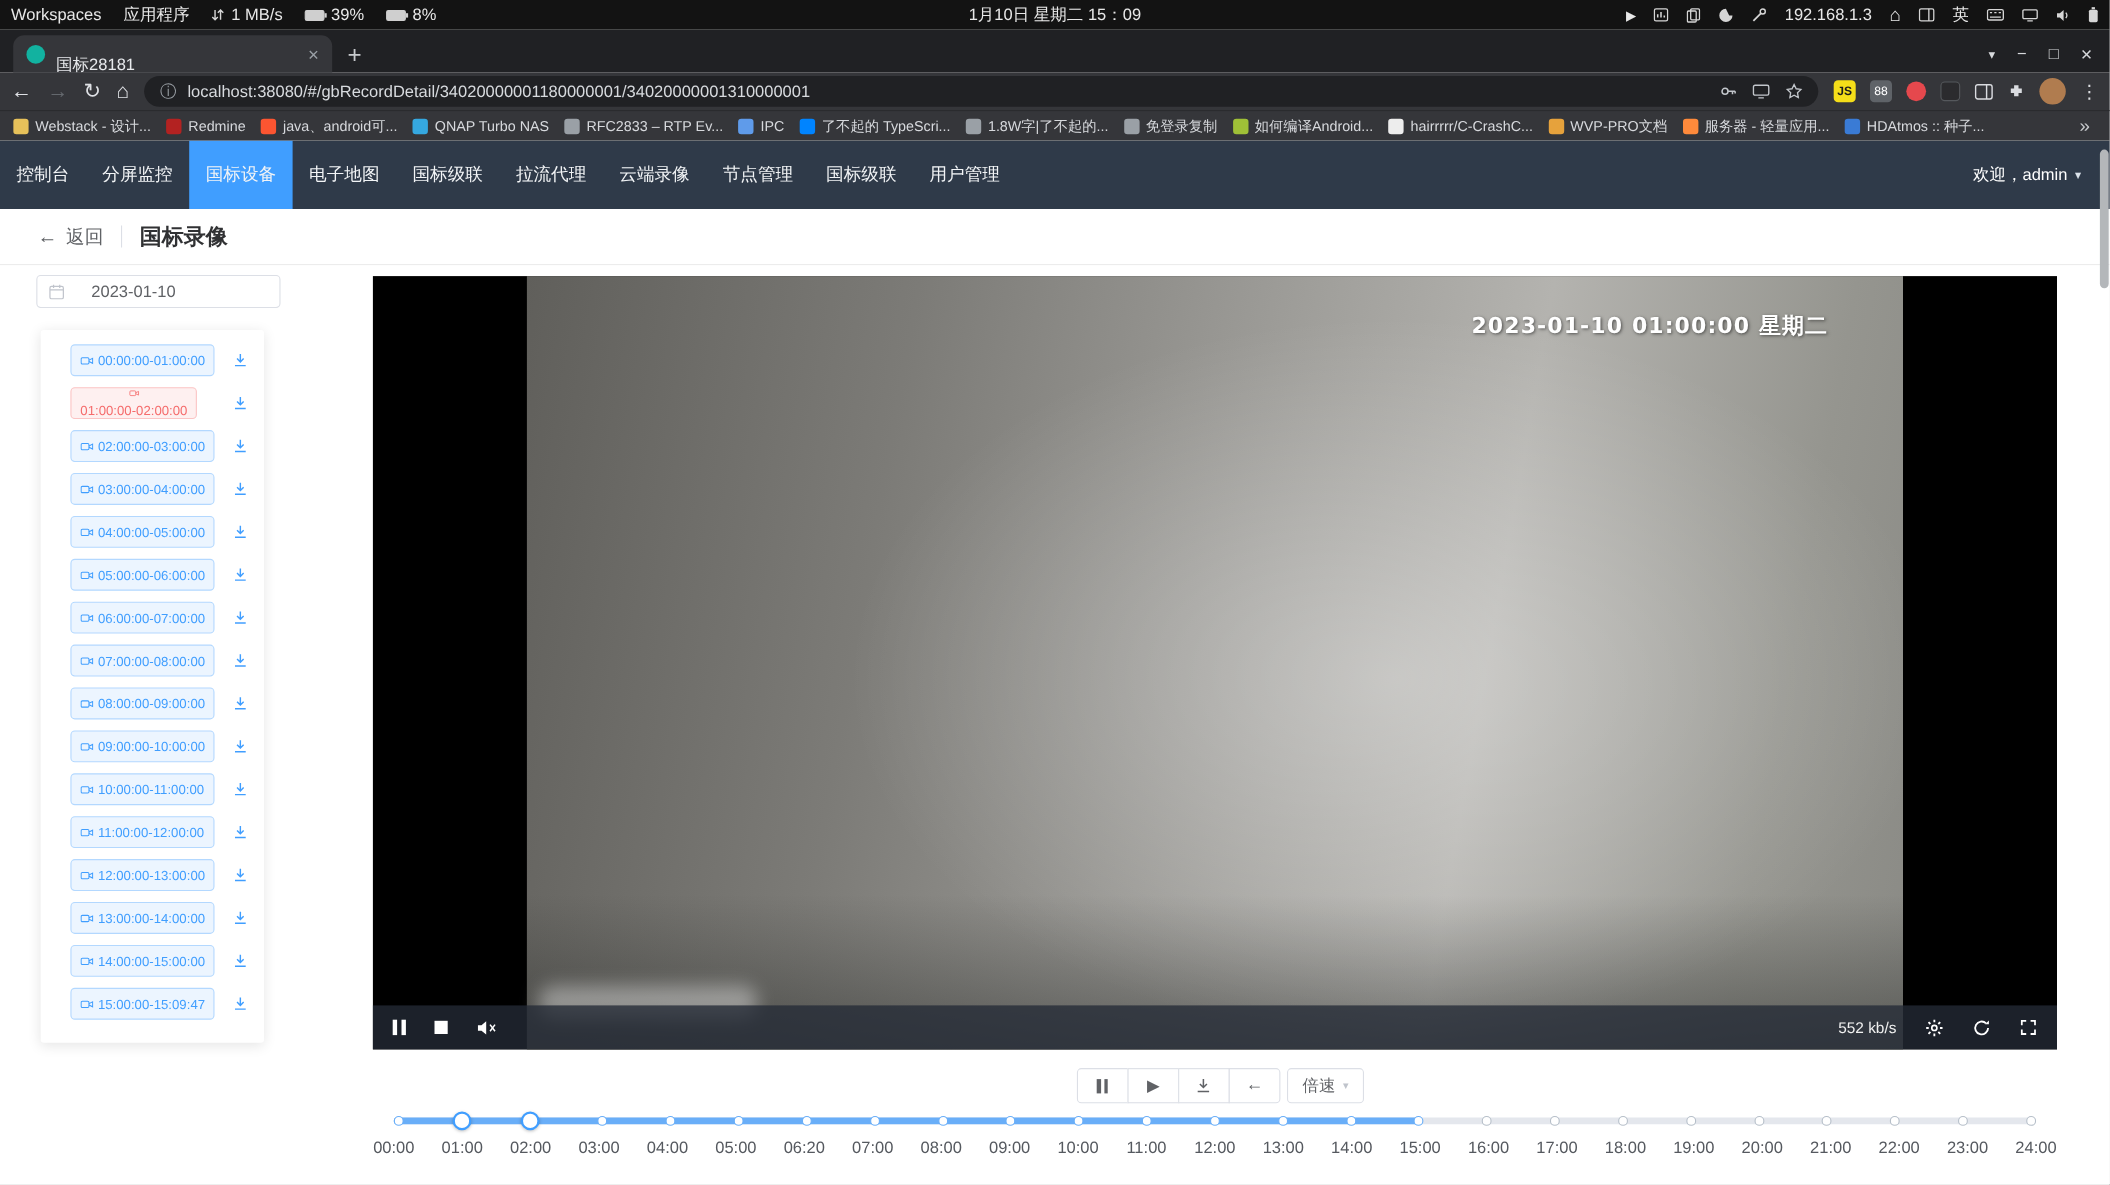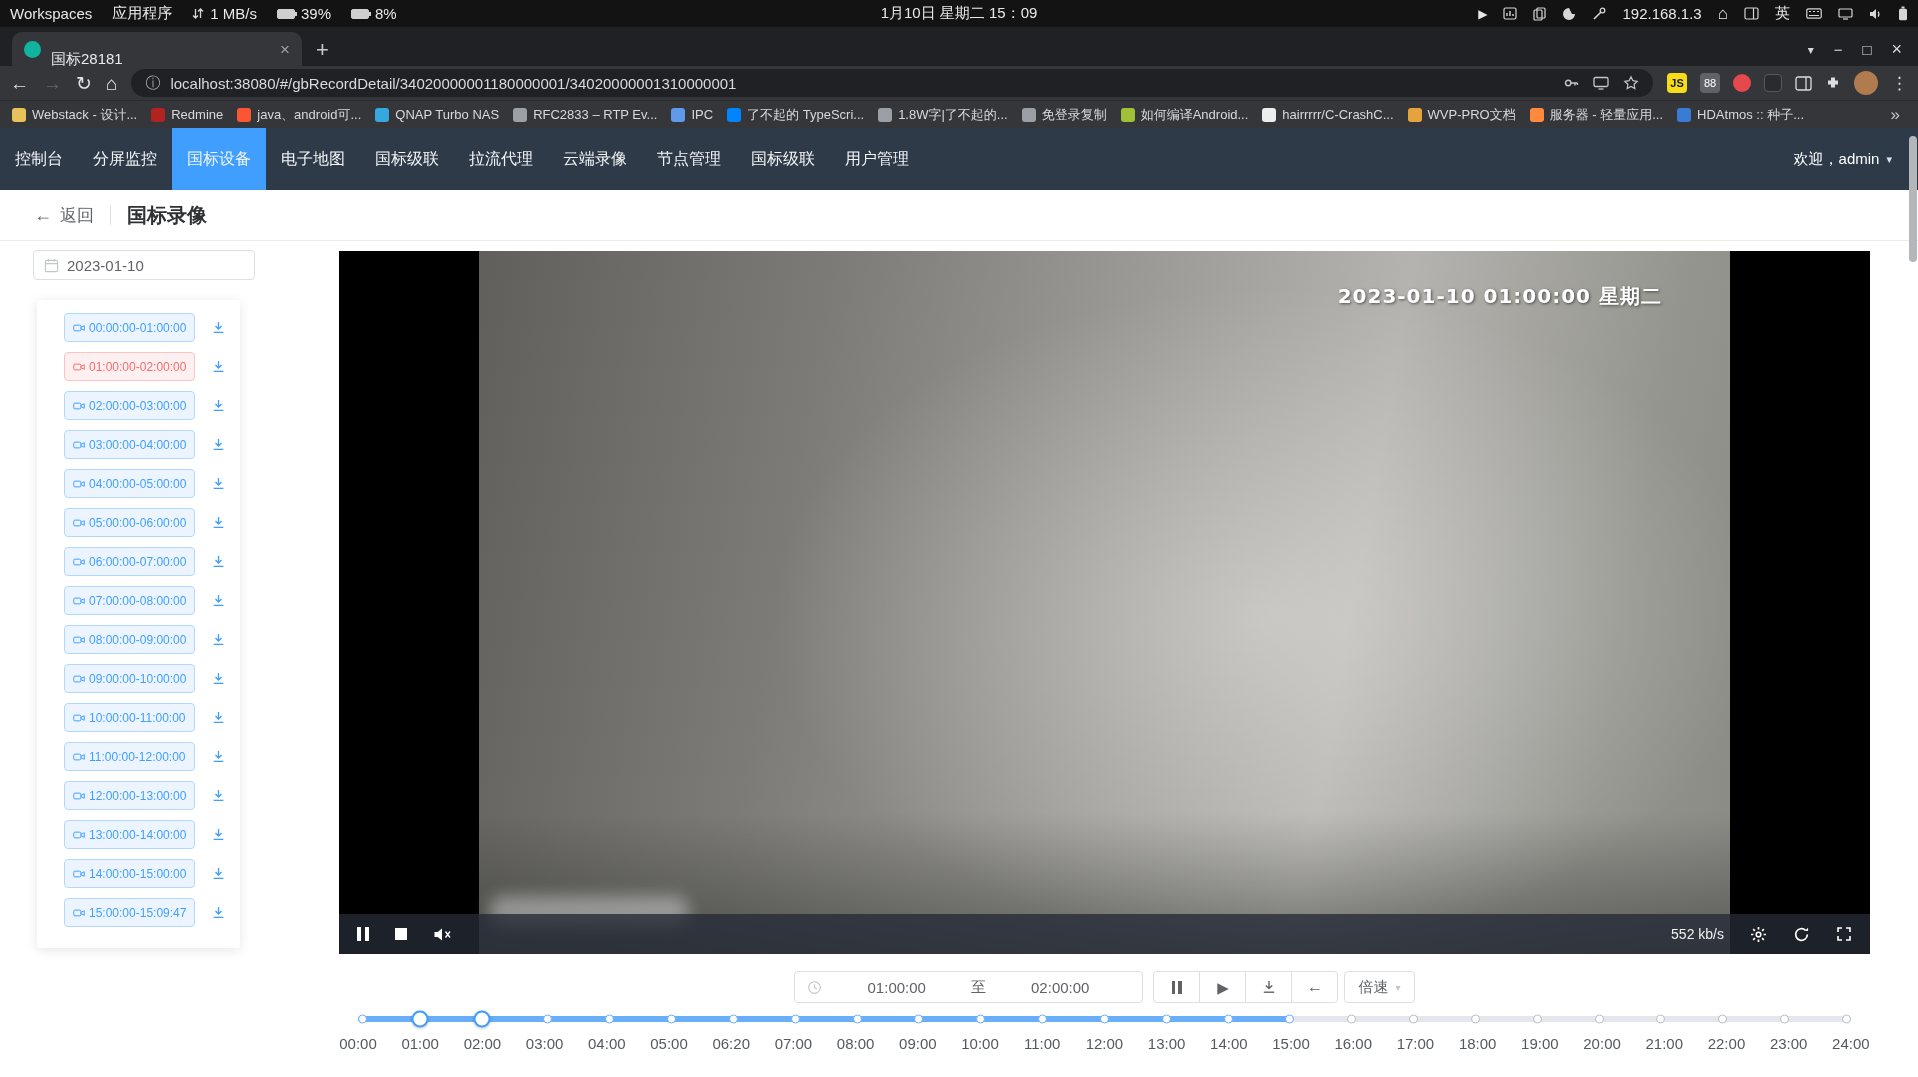--- a/index.html
+++ b/index.html
@@ -74,27 +74,27 @@
   .subheader { height:51px; display:flex; align-items:center; padding:0 34px;
                border-bottom:1px solid #ececec; }
   .back-btn { display:flex; align-items:center; gap:8px; color:#606266; font-size:17px; }
   .back-ic { font-size:18px; }
   .vdiv { width:1px; height:20px; background:#dcdfe6; margin:0 16px; }
   .page-title { font-size:20px; font-weight:bold; color:#303133; }
 
   
   .datebox { position:absolute; left:33px; top:122px; width:222px; height:30px; background:#fff;
              border:1px solid #dcdfe6; border-radius:4px; display:flex; align-items:center;
-             padding:0 10px; gap:8px; color:#606266; font-size:15px; }
+             padding:0 10px; gap:24px; color:#606266; font-size:15px; }
   .record-card { position:absolute; left:37px; top:172px; width:203px; height:648px; background:#fff;
                  box-shadow:0 2px 12px rgba(0,0,0,.1); border-radius:3px; padding:8px 0 8px 27px; }
   .rec-row { display:flex; align-items:center; height:39px; }
   .rec-btn { display:flex; align-items:center; gap:4px; height:29px; padding:0 8px; border-radius:4px;
              font-size:12px; border:1px solid #b3d8ff; background:#ecf5ff; color:#409eff; white-space:nowrap; }
-  .rec-row.t-danger .rec-btn { border-color:#fbc4c4; background:#fef0f0; color:#f56c6c; }
+  .rec-row.t-danger .rec-btn { border-color:#fbc4c4; background:#fef0f0; color:#f56c6c;flex-direction:column; }
   .dl-btn { margin-left:auto; margin-right:14px; color:#409eff; display:flex; }
 
   
   .player { position:absolute; left:339px; top:123px; width:1531px; height:703px; background:#000; }
   .video { position:absolute; left:140px; right:140px; top:0; bottom:0;
            background:
              radial-gradient(ellipse 55% 65% at 63% 52%, rgba(255,255,255,.34), rgba(255,255,255,0) 72%),
              linear-gradient(to top, rgba(38,40,38,.5), rgba(38,40,38,0) 20%),
              linear-gradient(100deg, #605f5b 0%, #7c7b77 26%, #a2a19d 54%, #b4b3af 68%, #95958f 88%, #8a8a85 100%); }
   .osd { position:absolute; top:32px; right:68px; color:#fff; font-size:20px; letter-spacing:1px;
@@ -703,31 +703,20 @@
         </span>
         <span class="pb-ic">
           <svg width="16" height="16" viewBox="0 0 16 16">
               <path d="M2 6V2h4M10 2h4v4M14 10v4h-4M6 14H2v-4" fill="none" stroke="currentColor" stroke-width="1.6"></path>
             </svg>
         </span>
       </div>
     </div>
 
     <div class="ctrlrow">
-      <div class="timebox">
-        <span class="tb-clock">
-          <svg width="15" height="15" viewBox="0 0 16 16">
-              <circle cx="8" cy="8" r="6.2" fill="none" stroke="currentColor" stroke-width="1.2"></circle>
-              <path d="M8 4.5V8l2.5 1.5" fill="none" stroke="currentColor" stroke-width="1.2"></path>
-            </svg>
-        </span>
-        <span class="tb-time">01:00:00</span>
-        <span class="tb-sep">至</span>
-        <span class="tb-time">02:00:00</span>
-      </div>
       <div class="pbtn-group">
         <button class="pbtn">
             <span class="bars">
               <i></i>
               <i></i>
             </span>
           </button>
         <button class="pbtn">
             <span class="play-glyph">▶</span>
           </button>

